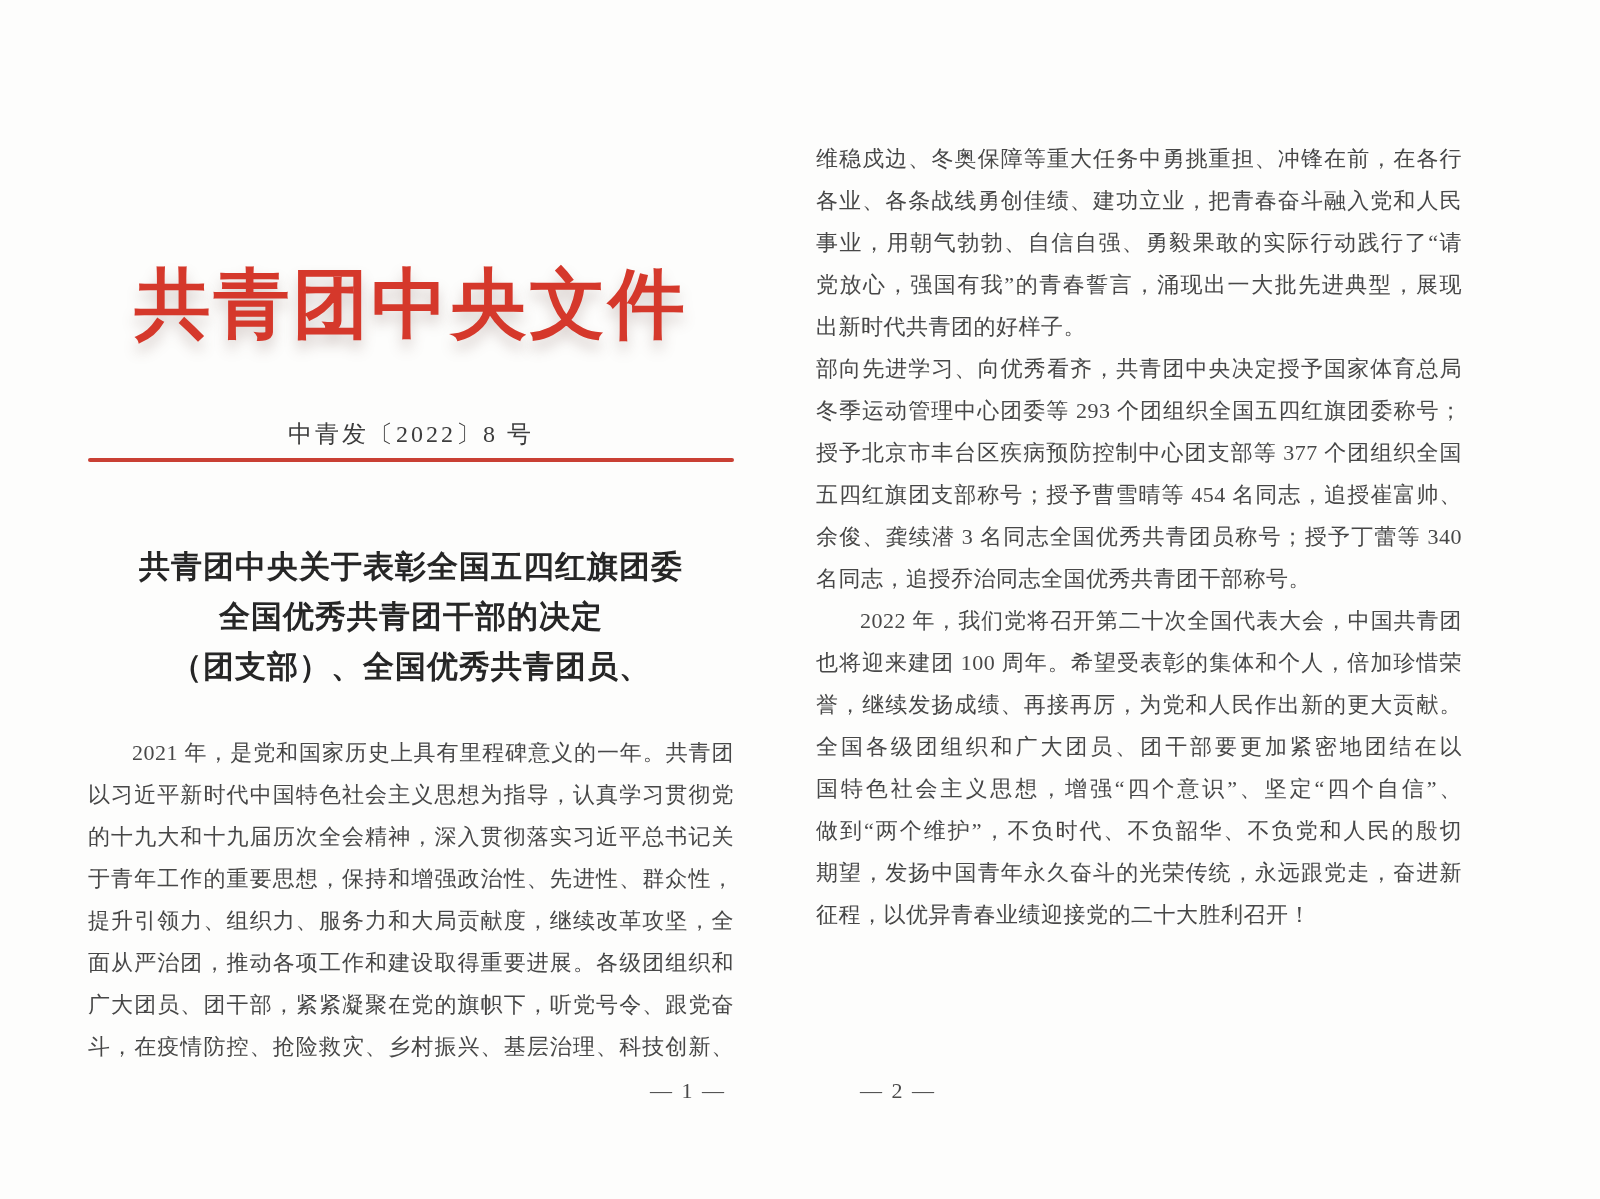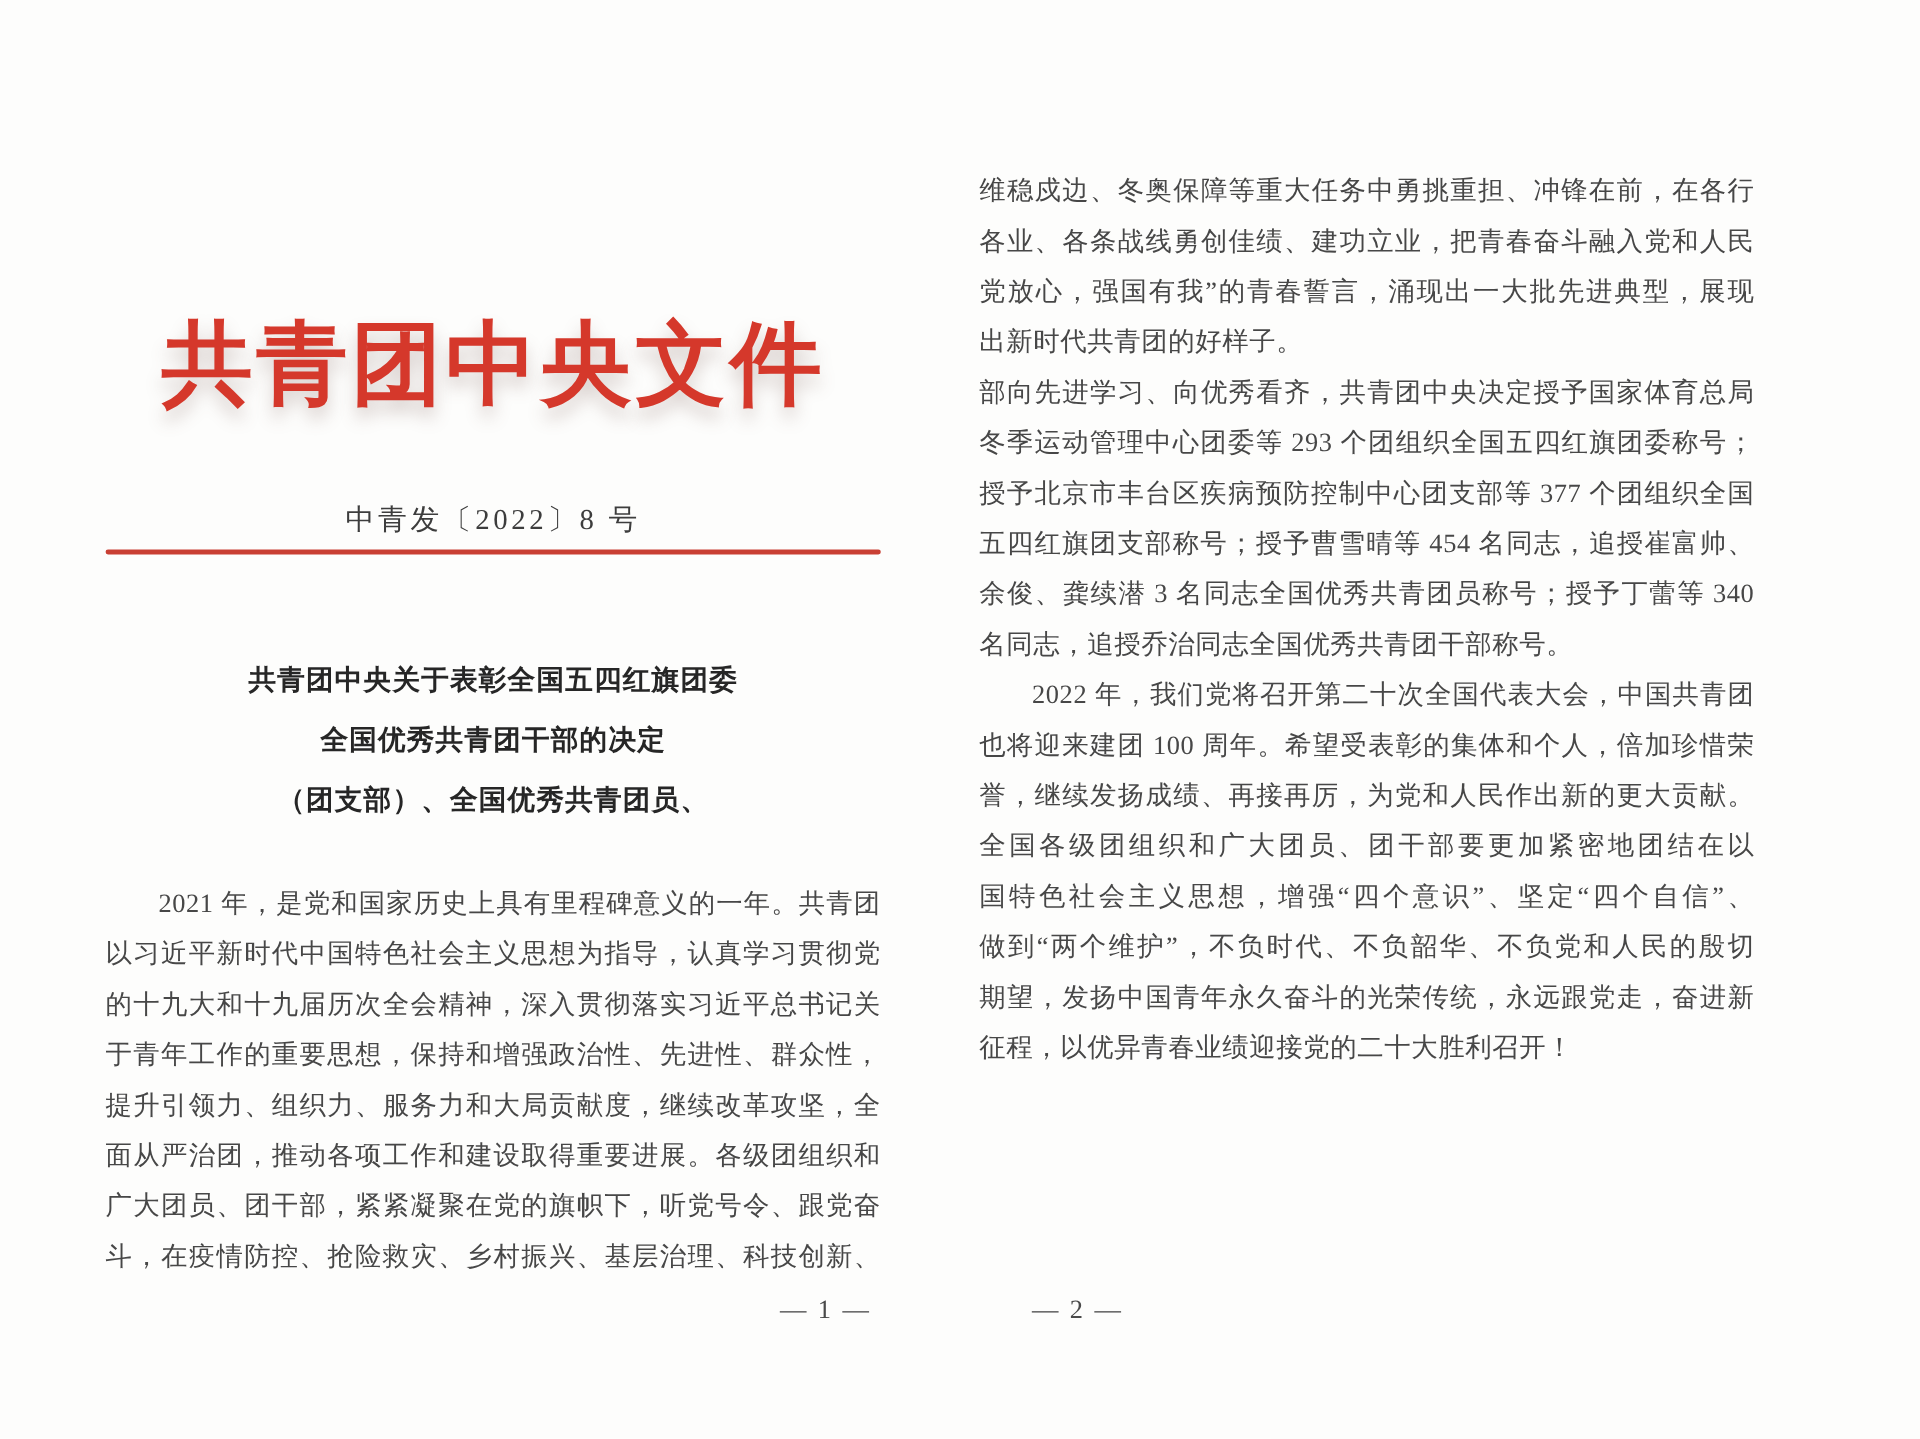--- a/index.html
+++ b/index.html
@@ -24,21 +24,21 @@
     position:absolute; top:414px; left:0; width:100%;
     text-align:center; font-size:24px; color:#3d3d3d;
     letter-spacing:3px; line-height:40px;
   }
   .red-rule {
     position:absolute; top:458px; left:0; width:100%; height:4px;
     background:var(--rule,#c94034); border-radius:2px;
   }
   .doc-title { position:absolute; top:542px; left:0; width:100%; }
   .title-line {
-    text-align:center; font-size:23px; font-weight:700;
+    text-align:center; font-size:31px; font-weight:700;
     color:#262626; line-height:50px; letter-spacing:1px;
   }
   .body { position:absolute; left:0; width:100%; }
   .body-1 { top:732px; }
   .body-2 { top:138px; }
   .bline {
     font-size:22px; color:var(--ink,#474747); line-height:42px;
     text-align:justify; text-align-last:justify;
     letter-spacing:0.5px;
   }
@@ -76,20 +76,21 @@
         <div class="bline">面从严治团，推动各项工作和建设取得重要进展。各级团组织和</div>
         <div class="bline">广大团员、团干部，紧紧凝聚在党的旗帜下，听党号令、跟党奋</div>
         <div class="bline">斗，在疫情防控、抢险救灾、乡村振兴、基层治理、科技创新、</div>
       </div>
   </section>
 
   <section class="page page-right">
     <div class="body body-2" id="body2">
         <div class="bline">维稳戍边、冬奥保障等重大任务中勇挑重担、冲锋在前，在各行</div>
         <div class="bline">各业、各条战线勇创佳绩、建功立业，把青春奋斗融入党和人民</div>
+        <div class="bline">事业，用朝气勃勃、自信自强、勇毅果敢的实际行动践行了“请</div>
         <div class="bline">党放心，强国有我”的青春誓言，涌现出一大批先进典型，展现</div>
         <div class="bline pend">出新时代共青团的好样子。</div>
         <div class="bline">部向先进学习、向优秀看齐，共青团中央决定授予国家体育总局</div>
         <div class="bline">冬季运动管理中心团委等 293 个团组织全国五四红旗团委称号；</div>
         <div class="bline">授予北京市丰台区疾病预防控制中心团支部等 377 个团组织全国</div>
         <div class="bline">五四红旗团支部称号；授予曹雪晴等 454 名同志，追授崔富帅、</div>
         <div class="bline">余俊、龚续潜 3 名同志全国优秀共青团员称号；授予丁蕾等 340</div>
         <div class="bline pend">名同志，追授乔治同志全国优秀共青团干部称号。</div>
         <div class="bline indent">2022 年，我们党将召开第二十次全国代表大会，中国共青团</div>
         <div class="bline">也将迎来建团 100 周年。希望受表彰的集体和个人，倍加珍惜荣</div>

